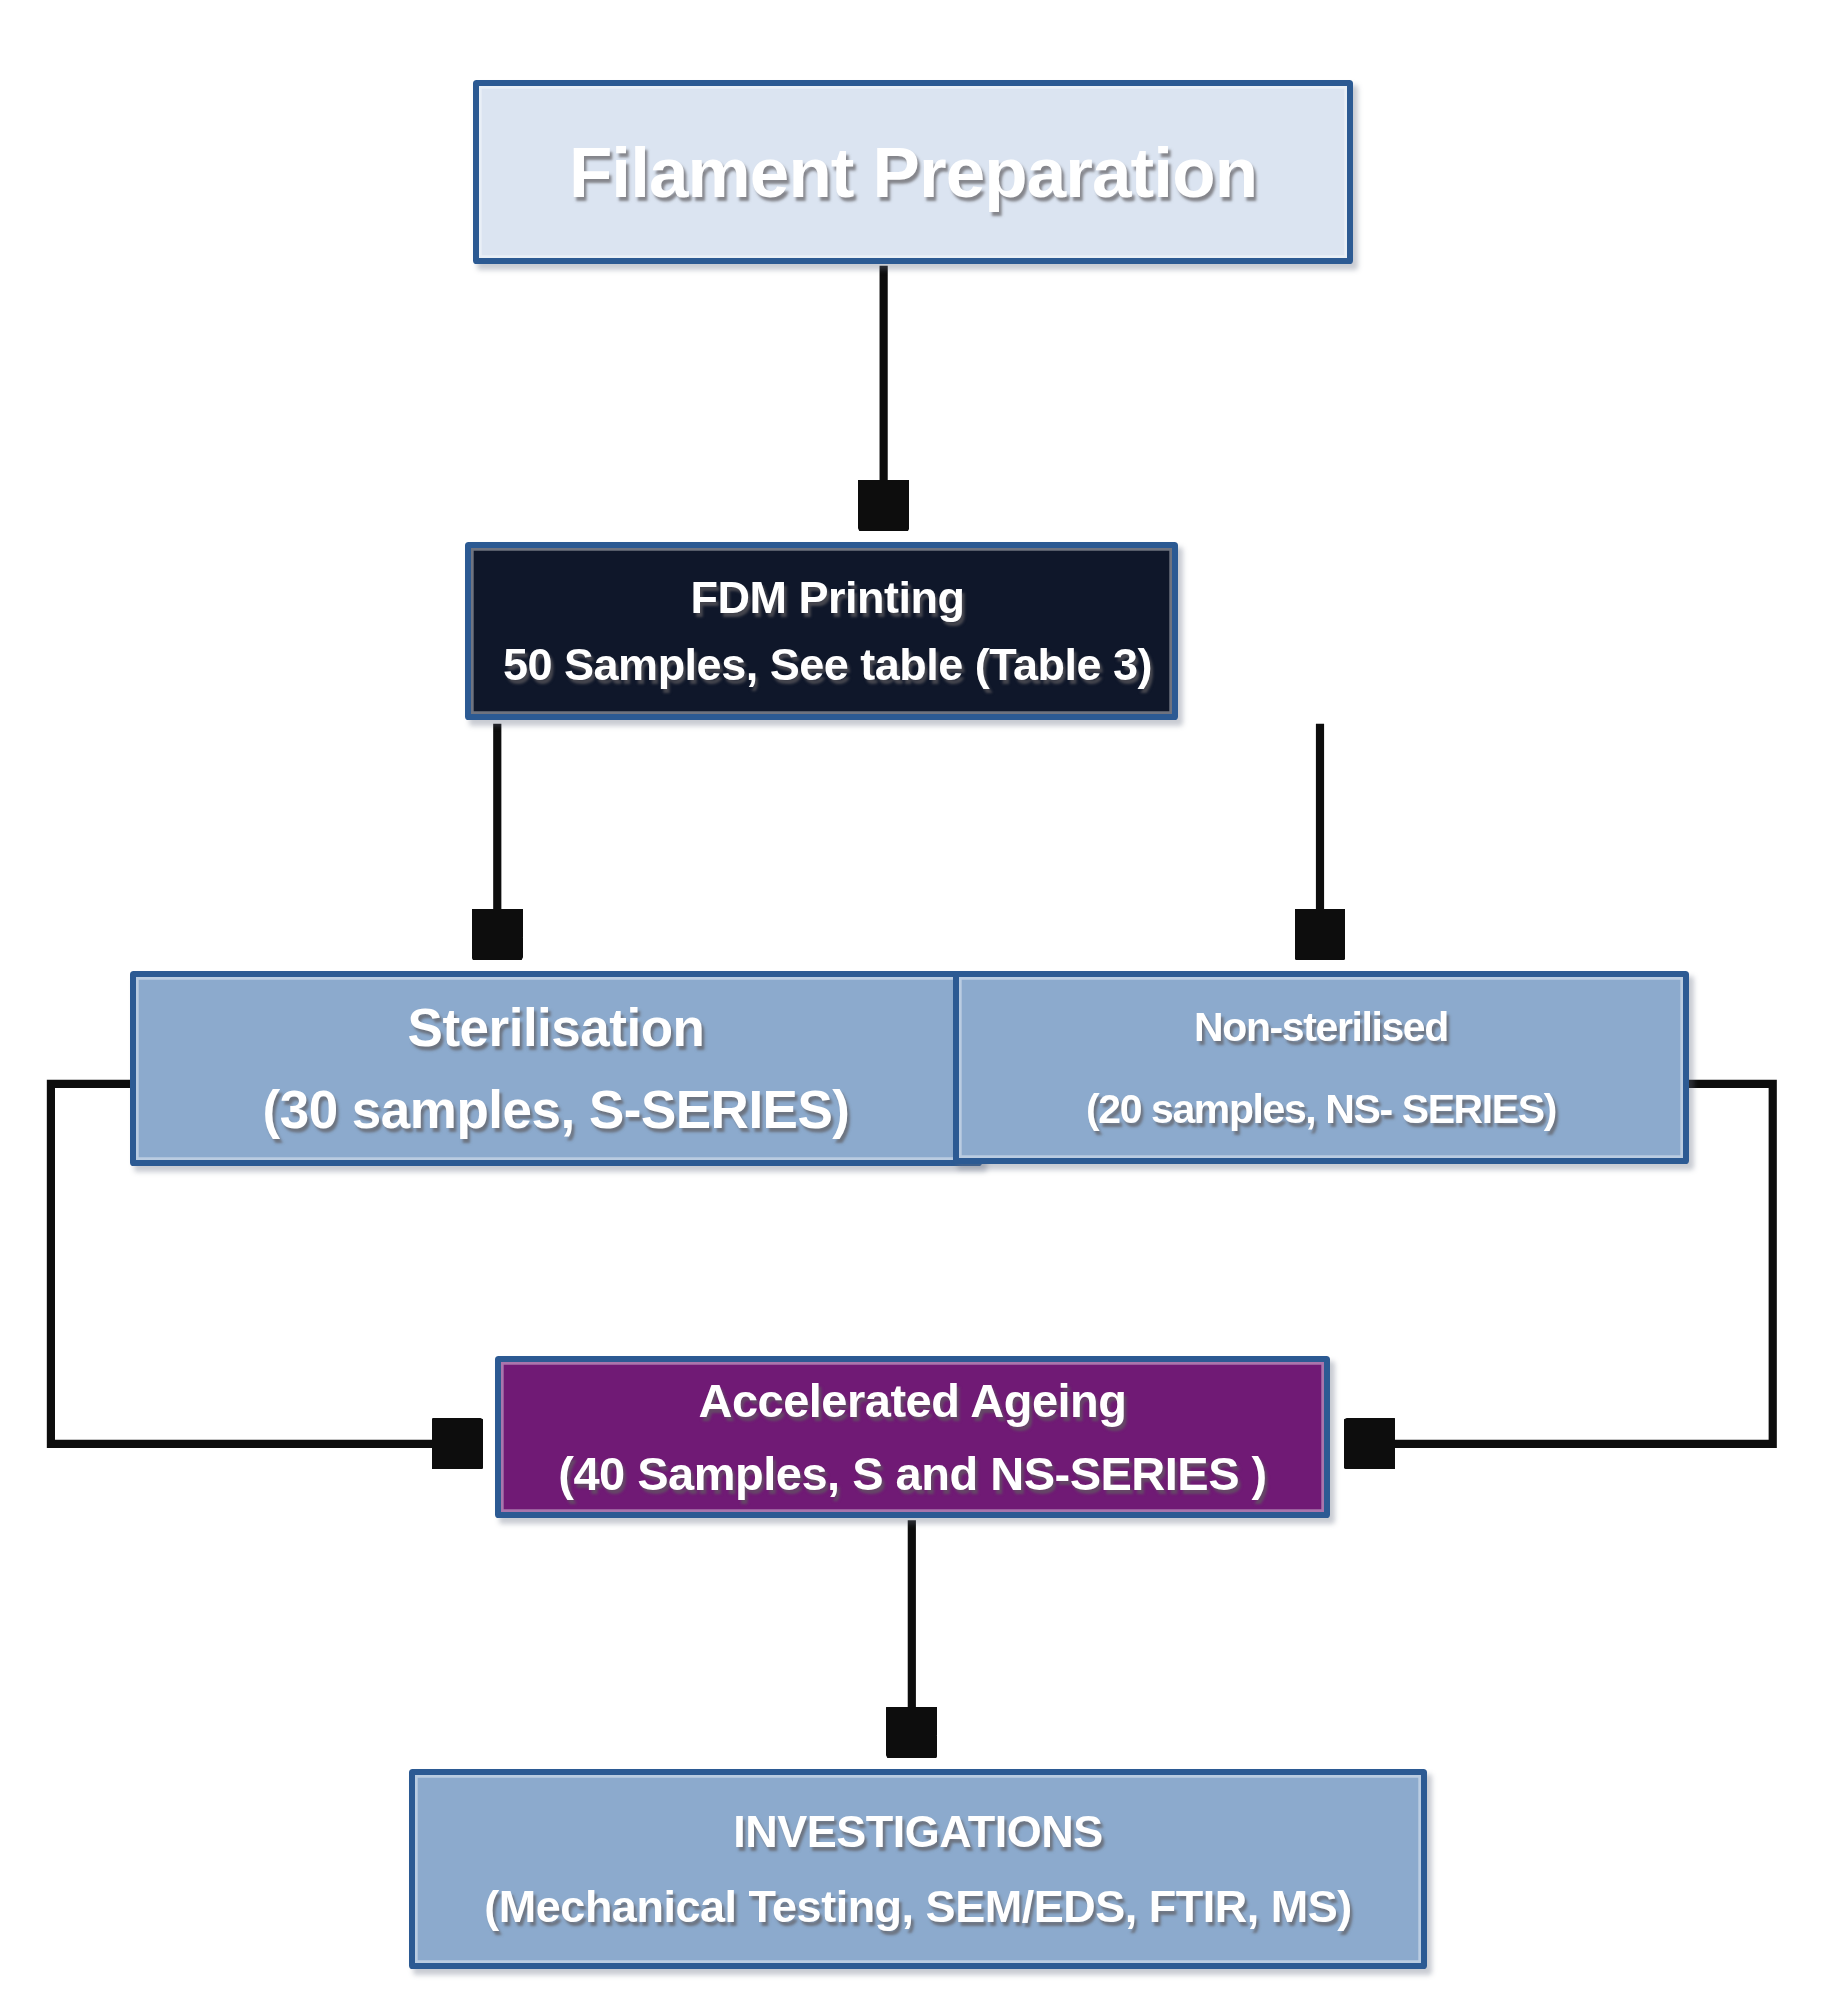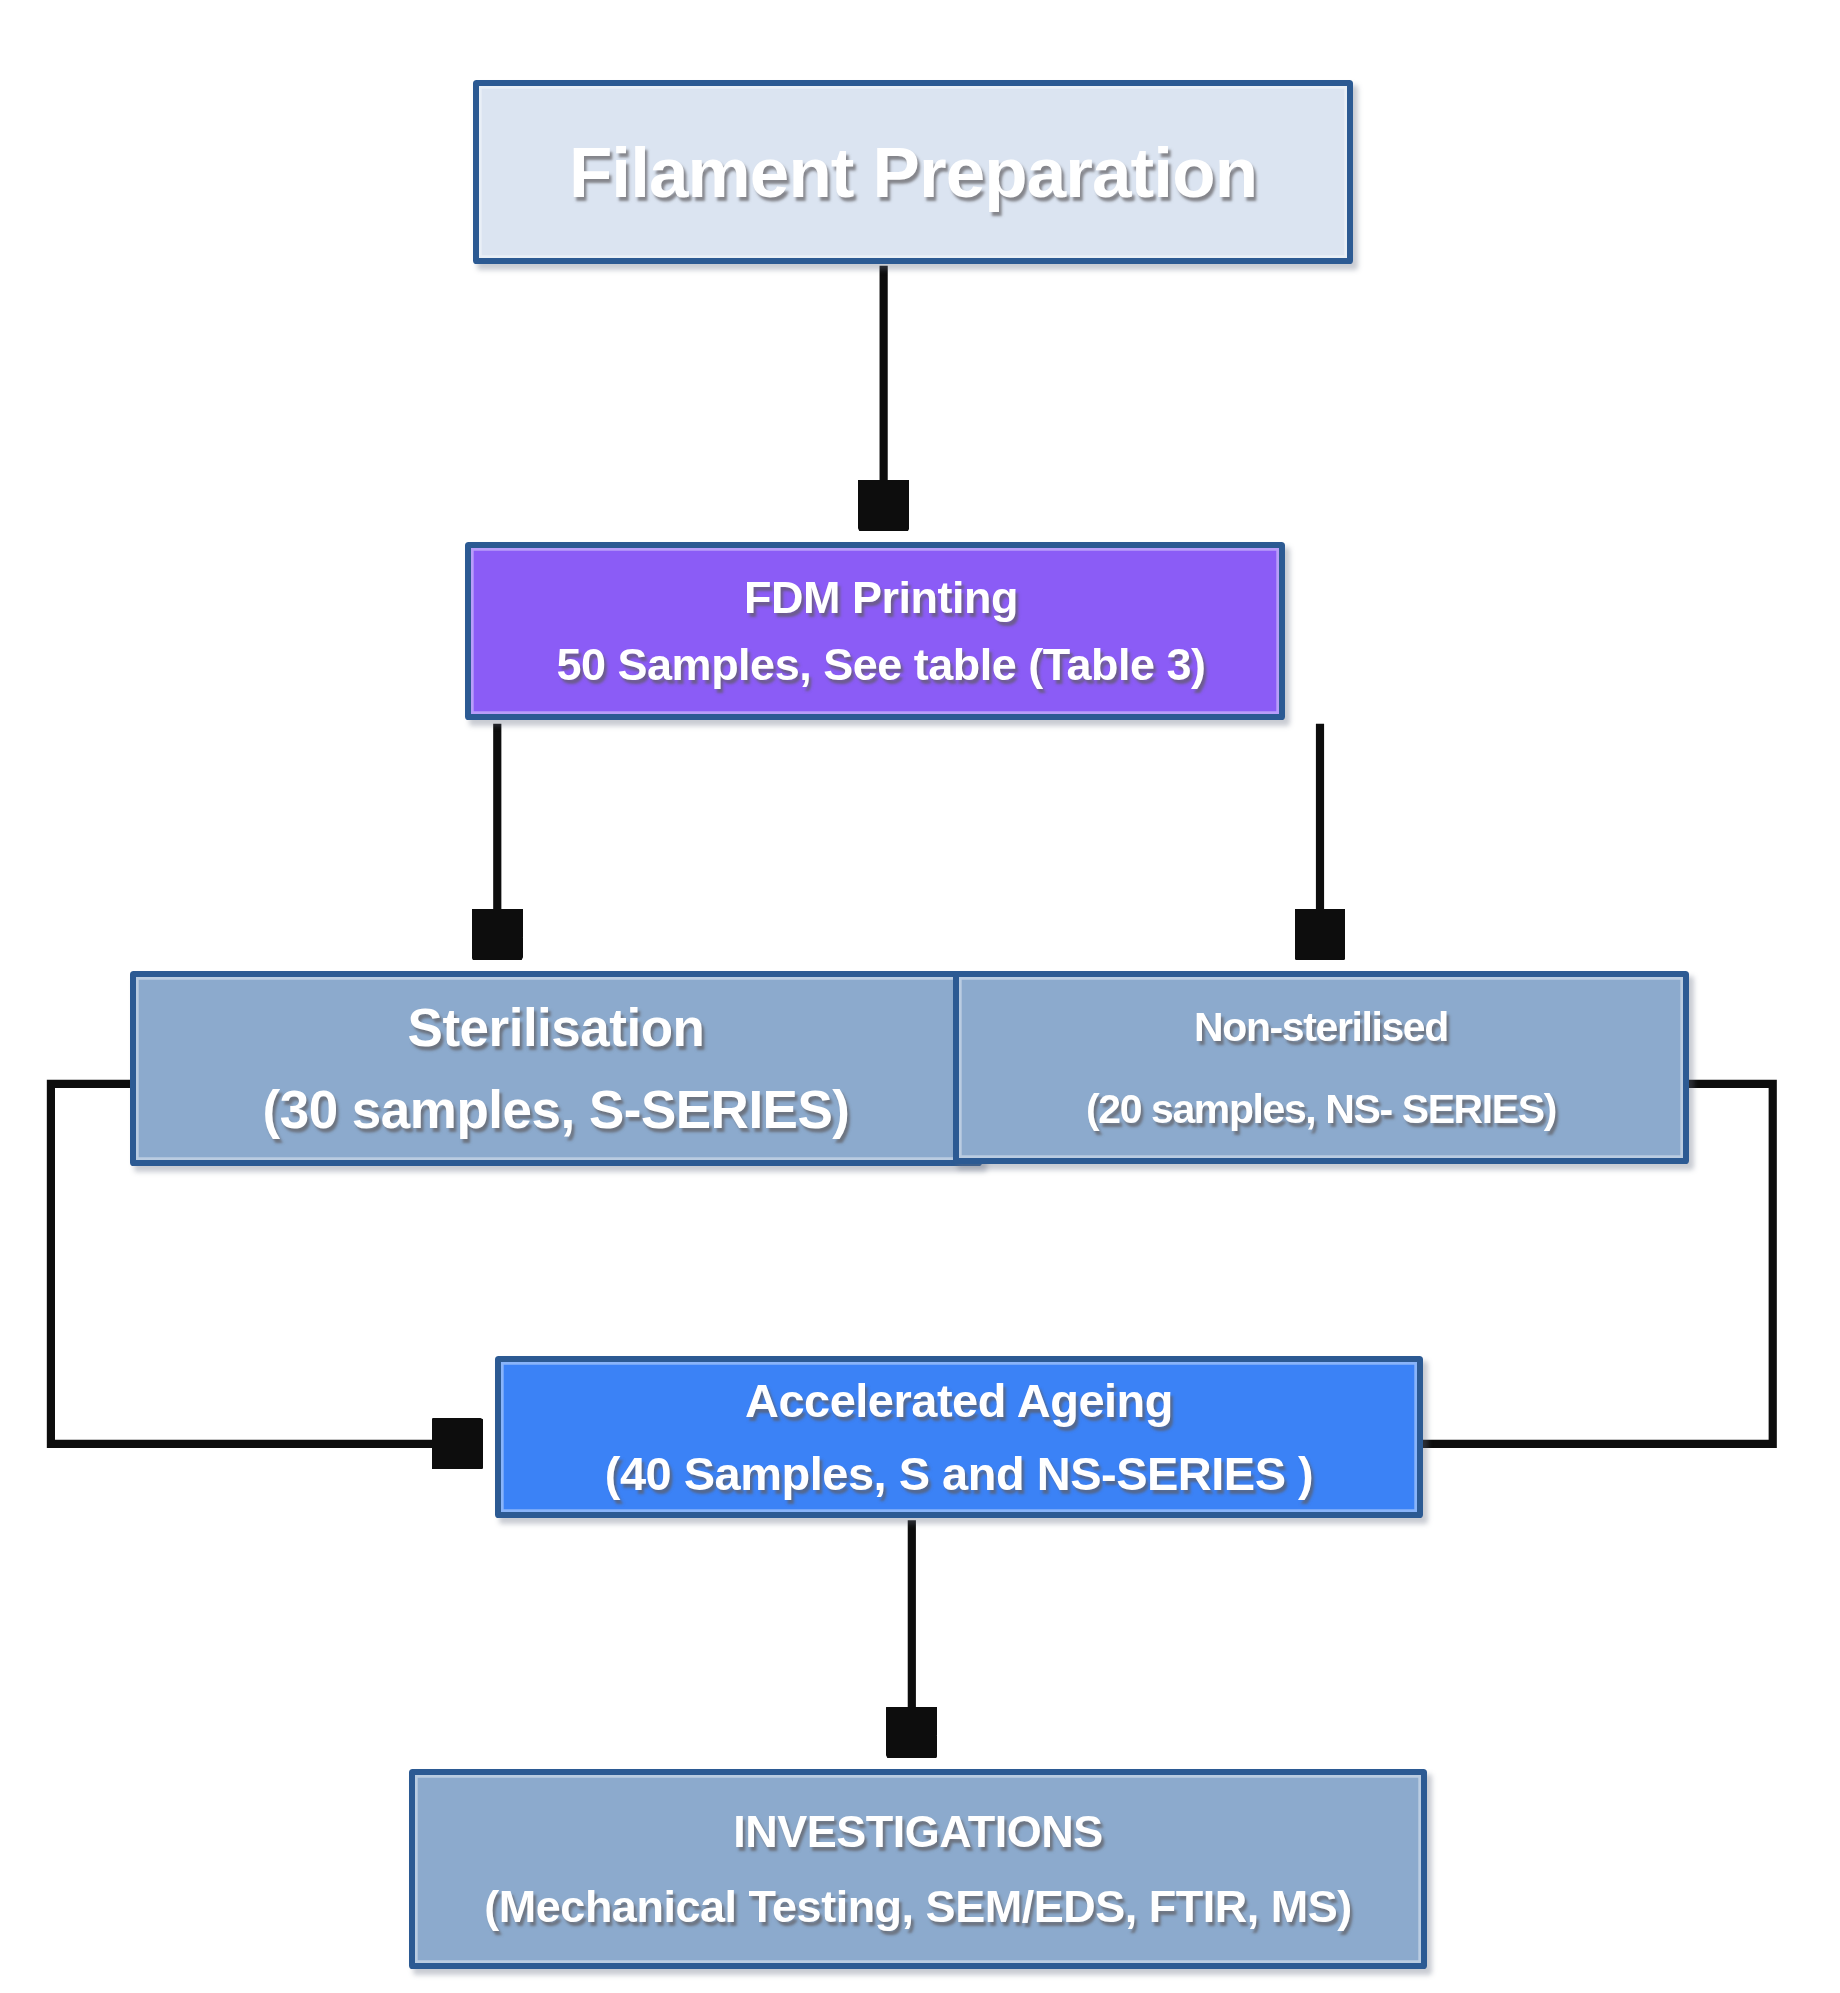--- a/index.html
+++ b/index.html
@@ -71,42 +71,42 @@
     <path d="M1854,1192 L1950,1192 L1950,1588 L1492,1588" marker-end="url(#ah)"></path>
     <path d="M1003,1672 L1003,1920" marker-end="url(#ah)"></path>
   </svg>
 
   <div class="node n-filament" style="left: 465px; top: 80px; width: 880px; height: 184px; background: rgb(219, 228, 241);">
     <div>
       <span class="line">Filament Preparation</span>
     </div>
   </div>
 
-  <div class="node n-fdm" style="left: 465px; top: 542px; width: 820px; height: 178px; background: #8b5cf6; padding-left: 12px;">
+  <div class="node n-fdm" style="left: 465px; top: 542px; width: 713px; height: 178px; background: #0f172a; padding-left: 12px;">
     <div>
       <span class="line">FDM Printing</span>
       <span class="line">50 Samples, See table (Table 3)</span>
     </div>
   </div>
 
   <div class="node n-ster" style="left: 130px; top: 971px; width: 852px; height: 195px; background: rgb(140, 170, 205);">
     <div>
       <span class="line">Sterilisation</span>
       <span class="line">(30 samples, S-SERIES)</span>
     </div>
   </div>
 
   <div class="node n-nonster" style="left: 953px; top: 971px; width: 736px; height: 193px; background: rgb(140, 170, 205);">
     <div>
       <span class="line">Non-sterilised</span>
       <span class="line">(20 samples, NS- SERIES)</span>
     </div>
   </div>
 
-  <div class="node n-ageing" style="left: 495px; top: 1356px; width: 928px; height: 162px; background: #3b82f6;">
+  <div class="node n-ageing" style="left: 495px; top: 1356px; width: 835px; height: 162px; background: #701a75;">
     <div>
       <span class="line">Accelerated Ageing</span>
       <span class="line">(40 Samples, S and NS-SERIES )</span>
     </div>
   </div>
 
   <div class="node n-invest" style="left: 393px; top: 1769px; width: 1018px; height: 200px; background: rgb(140, 170, 205);">
     <div>
       <span class="line">INVESTIGATIONS</span>
       <span class="line">(Mechanical Testing, SEM/EDS, FTIR, MS)</span>

